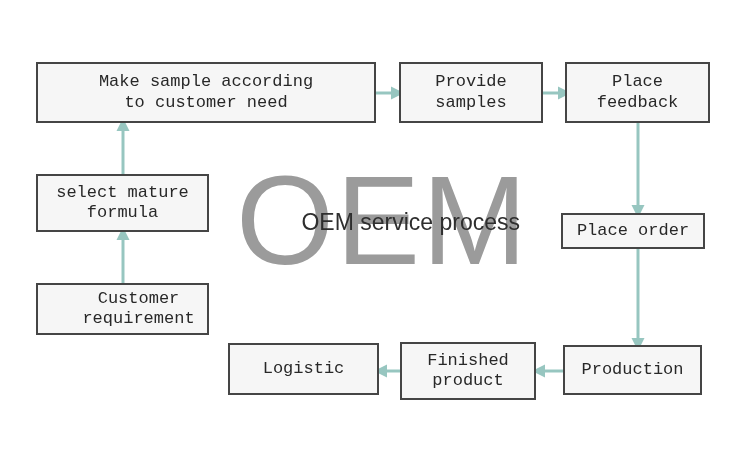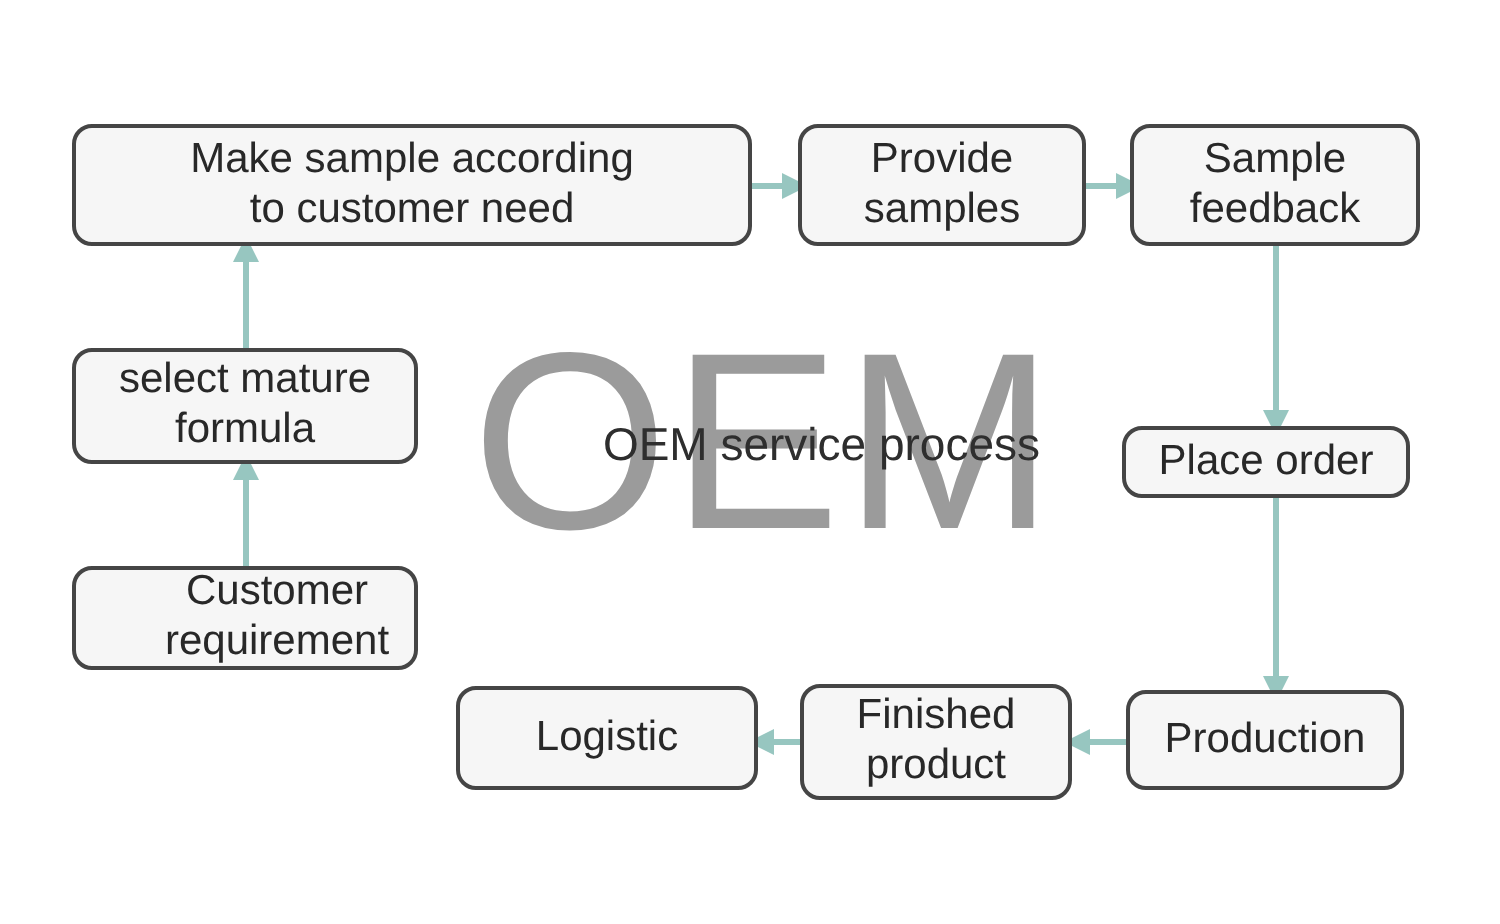--- a/index.html
+++ b/index.html
@@ -46,28 +46,28 @@
     white-space: nowrap;
     user-select: none;
   }
 
   
   .node {
     position: absolute;
     box-sizing: border-box;
     background: #f6f6f6;
     border: 2px solid #454545;
-    border-radius: 10px;
+    border-radius: 0;
     display: flex;
     align-items: center;
     justify-content: center;
     text-align: center;
     color: #282828;
-    font-family: Liberation Sans, sans-serif;
-    font-size: 21px;
+    font-family: Liberation Mono, monospace;
+    font-size: 17px;
     font-weight: 400;
     line-height: 1.18;
     padding: 2px 6px;
     z-index: 3;
   }
   .node span { display: block; white-space: pre-line; }
 
   
   #node-make-sample       { left: 36px;  top: 62px;  width: 340px; height: 61px; }
   #node-provide-samples   { left: 399px; top: 62px;  width: 144px; height: 61px; }
@@ -164,21 +164,21 @@
     <span>Make sample according
 to customer need</span>
   </div>
 
   <div class="node" id="node-provide-samples">
     <span>Provide
 samples</span>
   </div>
 
   <div class="node" id="node-sample-feedback">
-    <span>Sample
+    <span>Place
 feedback</span>
   </div>
 
   <div class="node" id="node-select-formula">
     <span>select mature
 formula</span>
   </div>
 
   <div class="node" id="node-customer-req">
     <span>Customer

